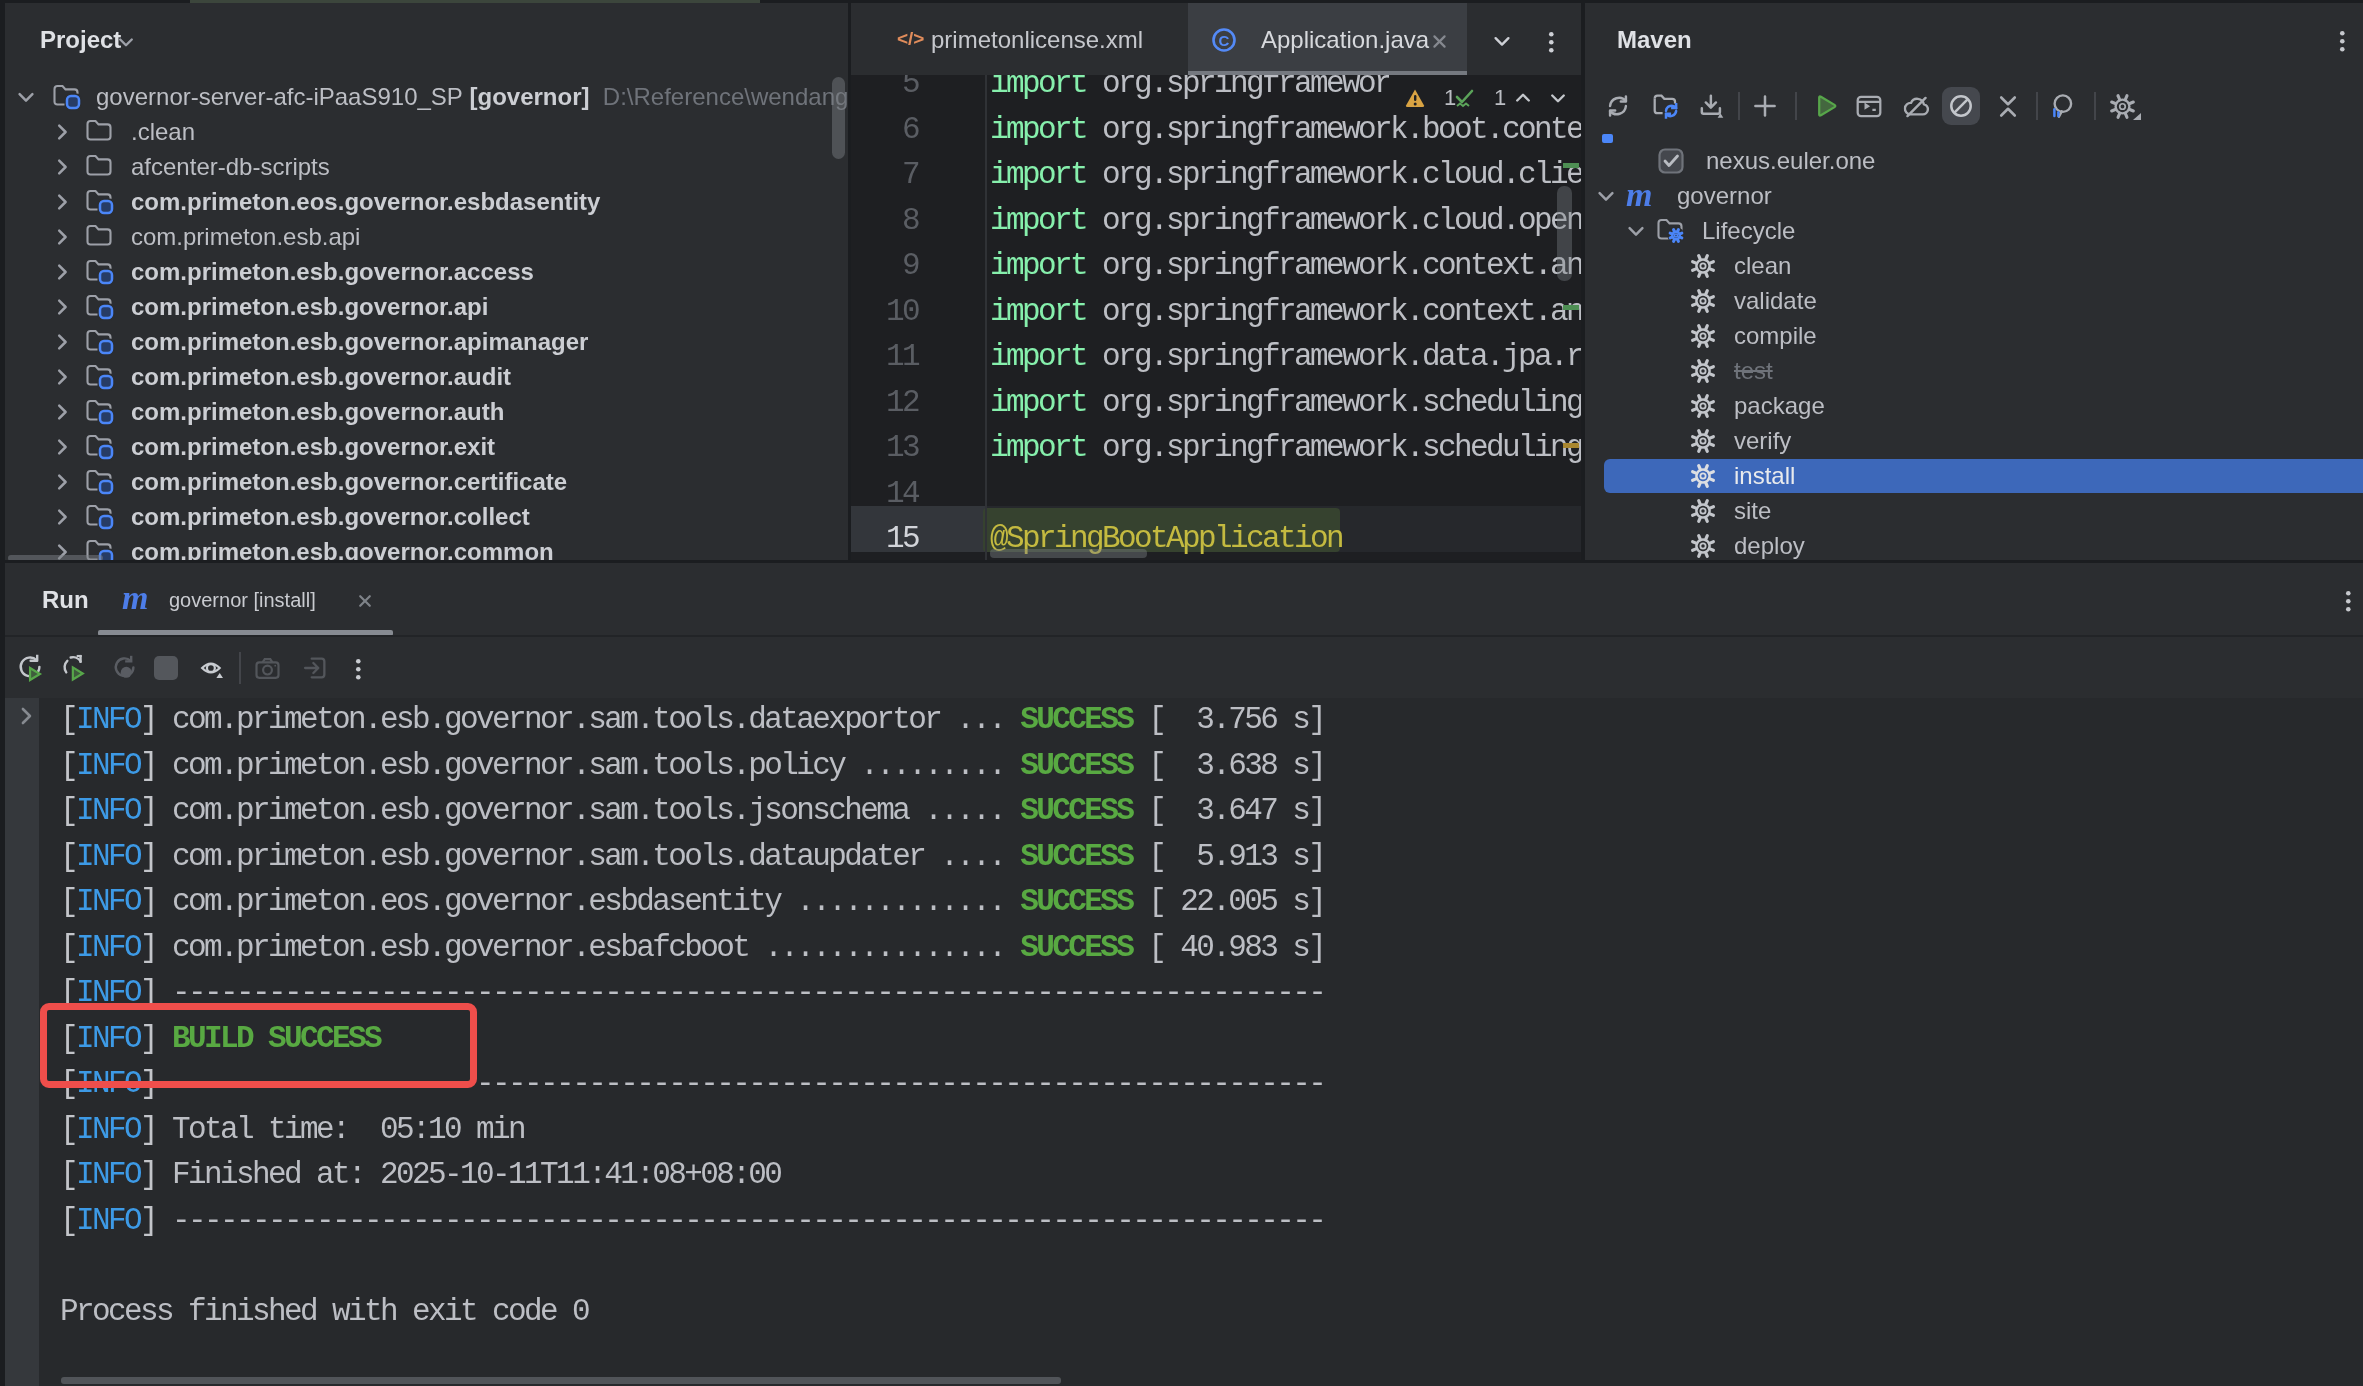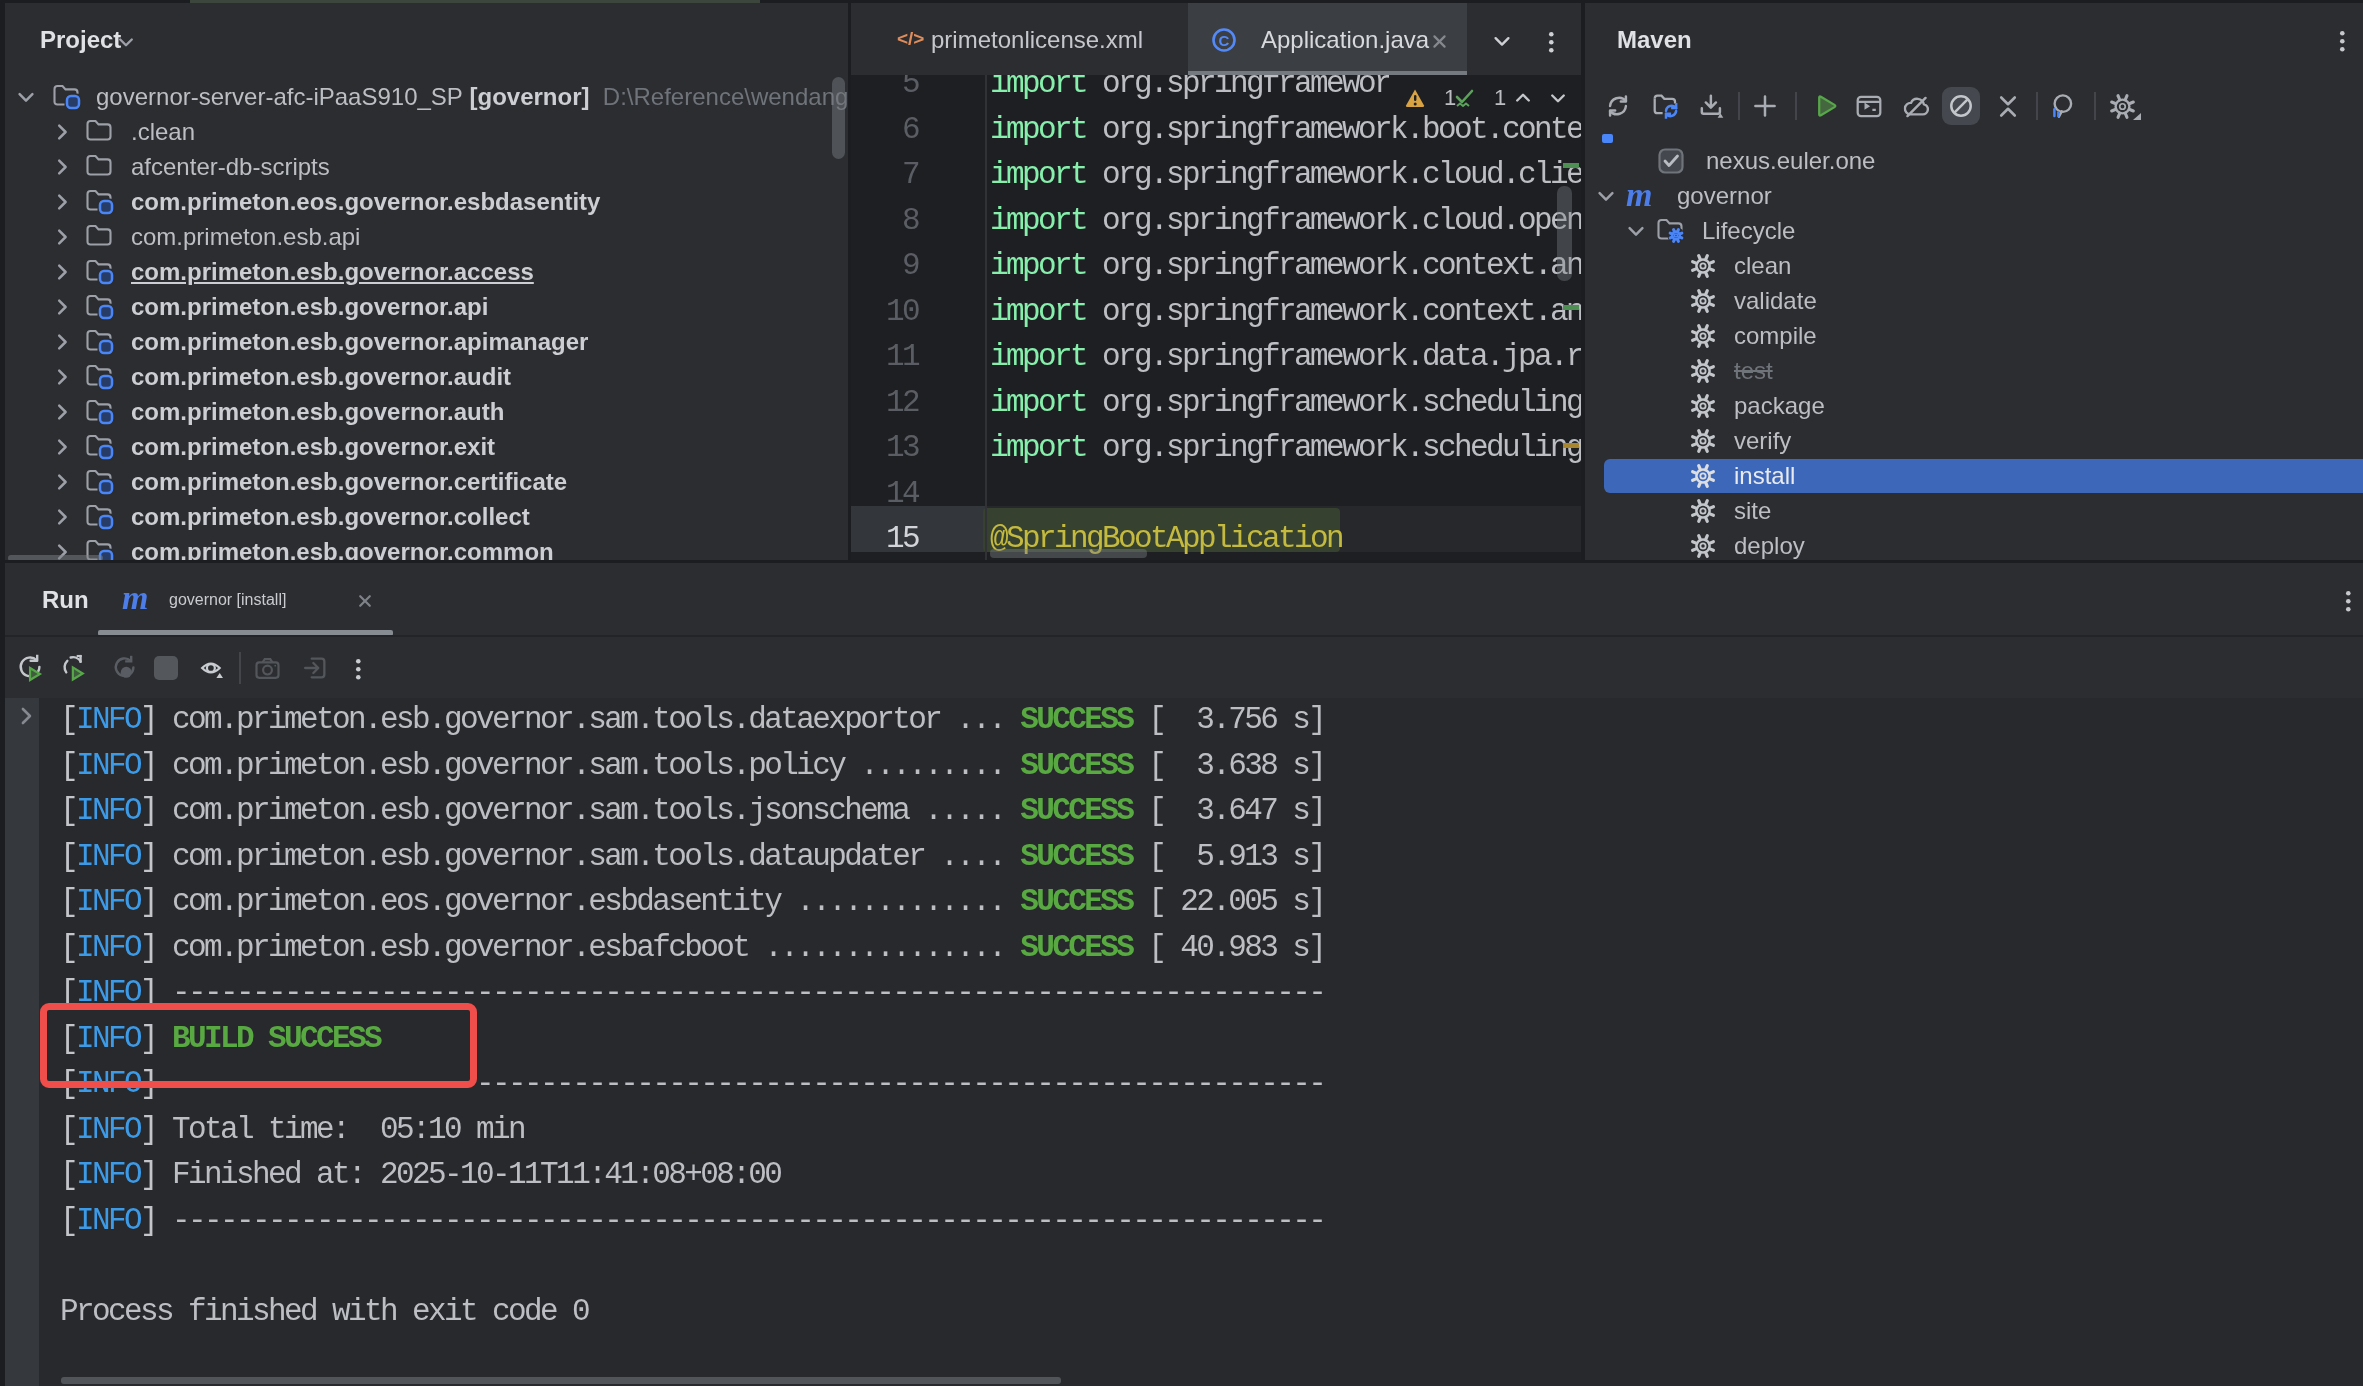--- a/index.html
+++ b/index.html
@@ -70,21 +70,21 @@
     </svg>
 <div class="row t" style="left:114px;top:217px;height:34px;">com.primeton.esb.api</div>
 <svg class="abs" style="left:47.0px;top:259.0px;" width="20" height="20" viewBox="0 0 20 20">
       <polyline points="7.199999999999999,3.5999999999999996 13.600000000000001,10.0 7.199999999999999,16.4" fill="none" stroke="#9da0a8" stroke-width="2.5" stroke-linecap="round" stroke-linejoin="round"></polyline>
     </svg>
 <svg class="abs" style="left:80px;top:255px;" width="30" height="28" viewBox="0 0 30 28">
       <path d="M2.5,6 Q2.5,3 5.5,3 H10.5 L13.5,6.4 H22.5 Q25.5,6.4 25.5,9.4 V18.5 Q25.5,21.5 22.5,21.5 H5.5 Q2.5,21.5 2.5,18.5 Z" fill="none" stroke="#9da0a8" stroke-width="2.1"></path>
       <rect x="12.5" y="10.5" width="17" height="17" rx="5" fill="#2b2d30"></rect>
       <rect x="15" y="13" width="12" height="12" rx="4" fill="#273c66" stroke="#4b86f8" stroke-width="2.5"></rect>
     </svg>
-<div class="row tb" style="left:114px;top:252px;height:34px;text-decoration:underline;">com.primeton.esb.governor.access</div>
+<div class="row tb" style="left:114px;top:252px;height:34px;">com.primeton.esb.governor.access</div>
 <svg class="abs" style="left:47.0px;top:294.0px;" width="20" height="20" viewBox="0 0 20 20">
       <polyline points="7.199999999999999,3.5999999999999996 13.600000000000001,10.0 7.199999999999999,16.4" fill="none" stroke="#9da0a8" stroke-width="2.5" stroke-linecap="round" stroke-linejoin="round"></polyline>
     </svg>
 <svg class="abs" style="left:80px;top:290px;" width="30" height="28" viewBox="0 0 30 28">
       <path d="M2.5,6 Q2.5,3 5.5,3 H10.5 L13.5,6.4 H22.5 Q25.5,6.4 25.5,9.4 V18.5 Q25.5,21.5 22.5,21.5 H5.5 Q2.5,21.5 2.5,18.5 Z" fill="none" stroke="#9da0a8" stroke-width="2.1"></path>
       <rect x="12.5" y="10.5" width="17" height="17" rx="5" fill="#2b2d30"></rect>
       <rect x="15" y="13" width="12" height="12" rx="4" fill="#273c66" stroke="#4b86f8" stroke-width="2.5"></rect>
     </svg>
 <div class="row tb" style="left:114px;top:287px;height:34px;">com.primeton.esb.governor.api</div>
 <svg class="abs" style="left:47.0px;top:329.0px;" width="20" height="20" viewBox="0 0 20 20">
@@ -452,21 +452,21 @@
       <line x1="10.39" y1="6.70" x2="8.71" y2="2.63" stroke="#c3c6cb" stroke-width="3.2" stroke-linecap="round"></line>
       <line x1="15.61" y1="6.70" x2="17.29" y2="2.63" stroke="#c3c6cb" stroke-width="3.2" stroke-linecap="round"></line>
       <line x1="19.30" y1="10.39" x2="23.37" y2="8.71" stroke="#c3c6cb" stroke-width="3.2" stroke-linecap="round"></line>
     </svg>
 <div class="row t" style="left:137px;top:526px;height:34px;">deploy</div>
 </div>
 <div class="abs" style="left:0px;top:560px;width:2363px;height:3px;background:#1b1d20;border-radius:0px;"></div>
 <div class="abs" style="left:5px;top:563px;width:2358px;height:823px;overflow:hidden;">
 <div class="row hdr" style="left:25px;top:20px;height:34px;">Run</div>
 <div class="abs" style="left:117px;top:16px;font-family:'Liberation Serif',serif;font-style:italic;font-weight:bold;font-size:34px;color:#4d7de8;">m</div>
-<div class="row t" style="left:152px;top:20px;height:34px;font-size:16px;color:#c9cbd0;">governor [install]</div>
+<div class="row t" style="left:152px;top:20px;height:34px;font-size:20px;color:#c9cbd0;">governor [install]</div>
 <svg class="abs" style="left:352.0px;top:30.0px;" width="16" height="16" viewBox="0 0 16 16">
       <line x1="3.2" y1="3.2" x2="12.8" y2="12.8" stroke="#7f8389" stroke-width="2.2" stroke-linecap="round"></line>
       <line x1="12.8" y1="3.2" x2="3.2" y2="12.8" stroke="#7f8389" stroke-width="2.2" stroke-linecap="round"></line>
     </svg>
 <div class="abs" style="left:93px;top:67px;width:295px;height:6px;background:#878b92;border-radius:2px;"></div>
 <svg class="abs" style="left:2339.7px;top:26.7px;" width="6.6" height="22.6" viewBox="0 0 6.6 22.6">
       <circle cx="3.3" cy="3.3" r="2.3" fill="#c6c8cd"></circle>
       <circle cx="3.3" cy="11.3" r="2.3" fill="#c6c8cd"></circle>
       <circle cx="3.3" cy="19.3" r="2.3" fill="#c6c8cd"></circle>
     </svg>

